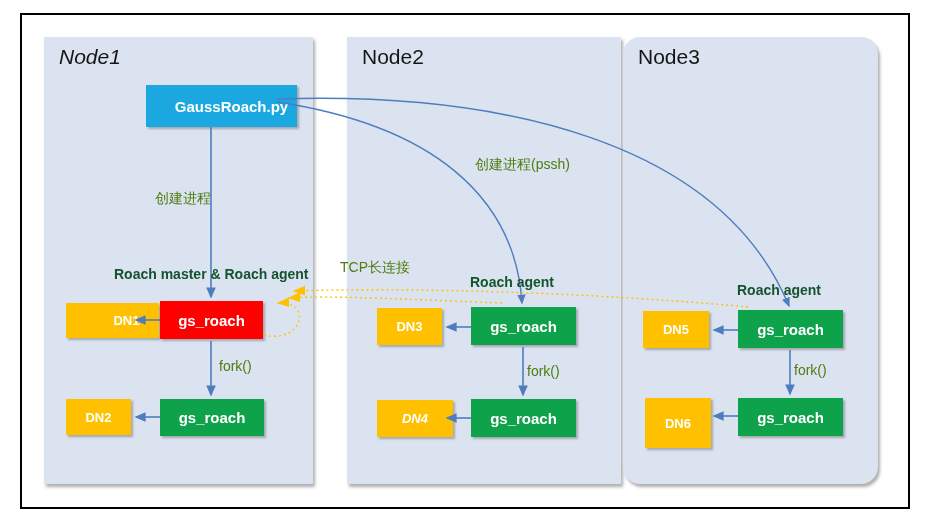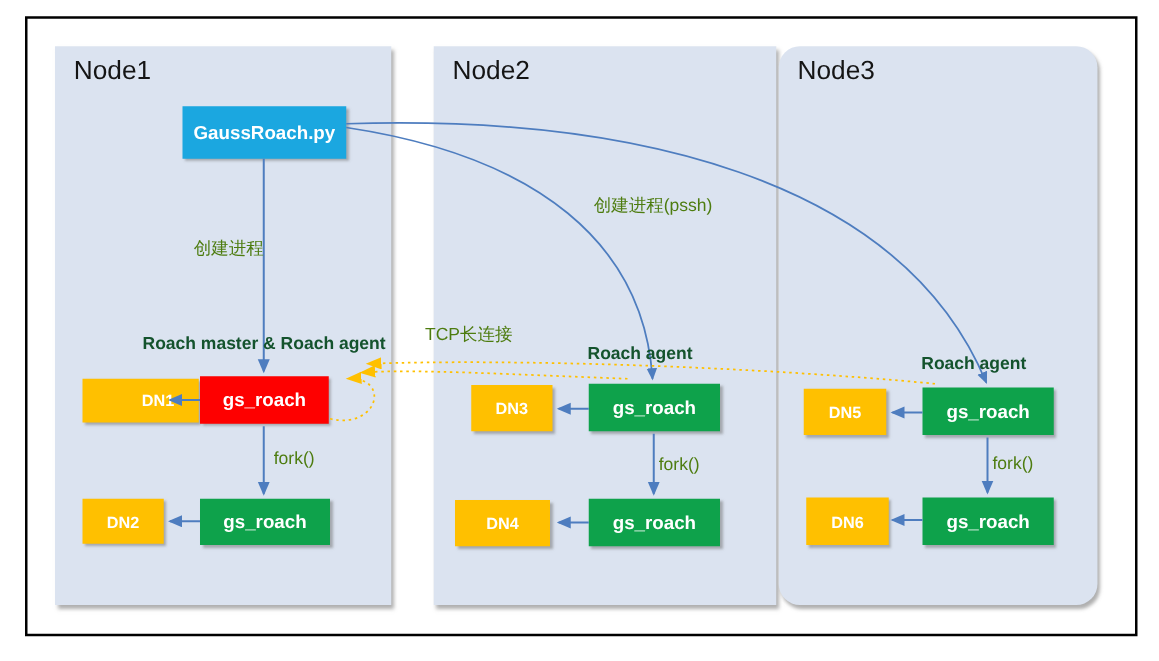--- a/index.html
+++ b/index.html
@@ -2,42 +2,42 @@
 <html><head>
 <meta charset="utf-8">
 <style>
   html,body{margin:0;padding:0;background:#fff;}
   .stage{position:relative;width:927px;height:529px;background:#ffffff;
          font-family:"Liberation Sans",sans-serif;overflow:hidden;}
   .frame{position:absolute;left:20px;top:13px;width:886px;height:492px;
          border:2px solid #000;background:#fff;}
   .panel{position:absolute;top:37px;height:447px;background:#dbe3f0;
          box-shadow:2px 3px 3px rgba(110,110,110,.55);}
-  #panel1{left:44px;width:269px;}
+  #panel1{left:44px;width:269px;font-style:italic;}
   #panel2{left:347px;width:274px;}
   #panel3{left:623px;width:255px;border-radius:17px;}
   .panel-title{position:absolute;left:15px;top:8px;font-size:21px;color:#151515;}
   .box{position:absolute;display:flex;align-items:center;justify-content:center;
        color:#fff;font-weight:bold;box-shadow:2px 2px 2px rgba(110,110,110,.5);}
-  .controller{left:146px;top:85px;width:131px;height:42px;background:#1ba7e0;font-size:15px;}
+  .controller{left:146px;top:85px;width:131px;height:42px;background:#1ba7e0;font-size:15px;padding-left:20px;}
   .dn{background:#ffc000;font-size:13px;}
   .proc{font-size:15px;}
   .proc-red{background:#fe0000;}
   .proc-green{background:#0ea24b;}
   #dn1{left:66px;top:303px;width:65px;height:35px;padding-left:28px;}
   #red1{left:160px;top:301px;width:103px;height:38px;}
   #dn2{left:66px;top:399px;width:65px;height:36px;}
   #g1b{left:160px;top:399px;width:104px;height:37px;}
   #dn3{left:377px;top:308px;width:65px;height:37px;}
   #g2t{left:471px;top:307px;width:105px;height:38px;}
-  #dn4{left:364px;top:400px;width:76px;height:37px;}
+  #dn4{left:377px;top:400px;width:76px;height:37px;font-style:italic;}
   #g2b{left:471px;top:399px;width:105px;height:38px;}
   #dn5{left:643px;top:311px;width:66px;height:37px;}
   #g3t{left:738px;top:310px;width:105px;height:38px;}
-  #dn6{left:645px;top:398px;width:66px;height:38px;}
+  #dn6{left:645px;top:398px;width:66px;height:50px;}
   #g3b{left:738px;top:398px;width:105px;height:38px;}
   .lbl{position:absolute;font-size:14px;color:#4d7c0f;white-space:nowrap;}
   .lbl-blue{color:#14532d;font-weight:bold;}
   #l-spawn1{left:143px;top:190px;margin-left:12px;}
   #l-spawn2{left:475px;top:156px;}
   #l-tcp{left:340px;top:259px;}
   #l-master{left:114px;top:266px;}
   #l-agent2{left:470px;top:274px;}
   #l-agent3{left:737px;top:282px;}
   #l-fork1{left:219px;top:358px;}

